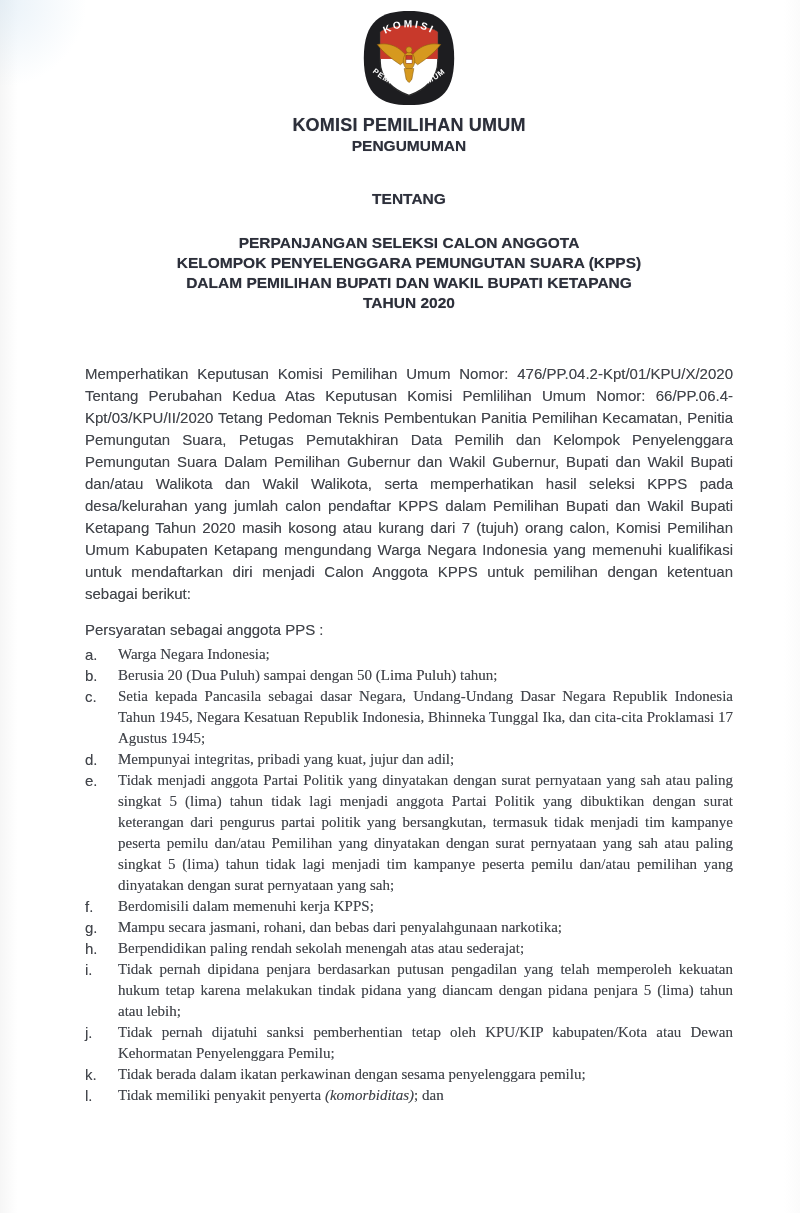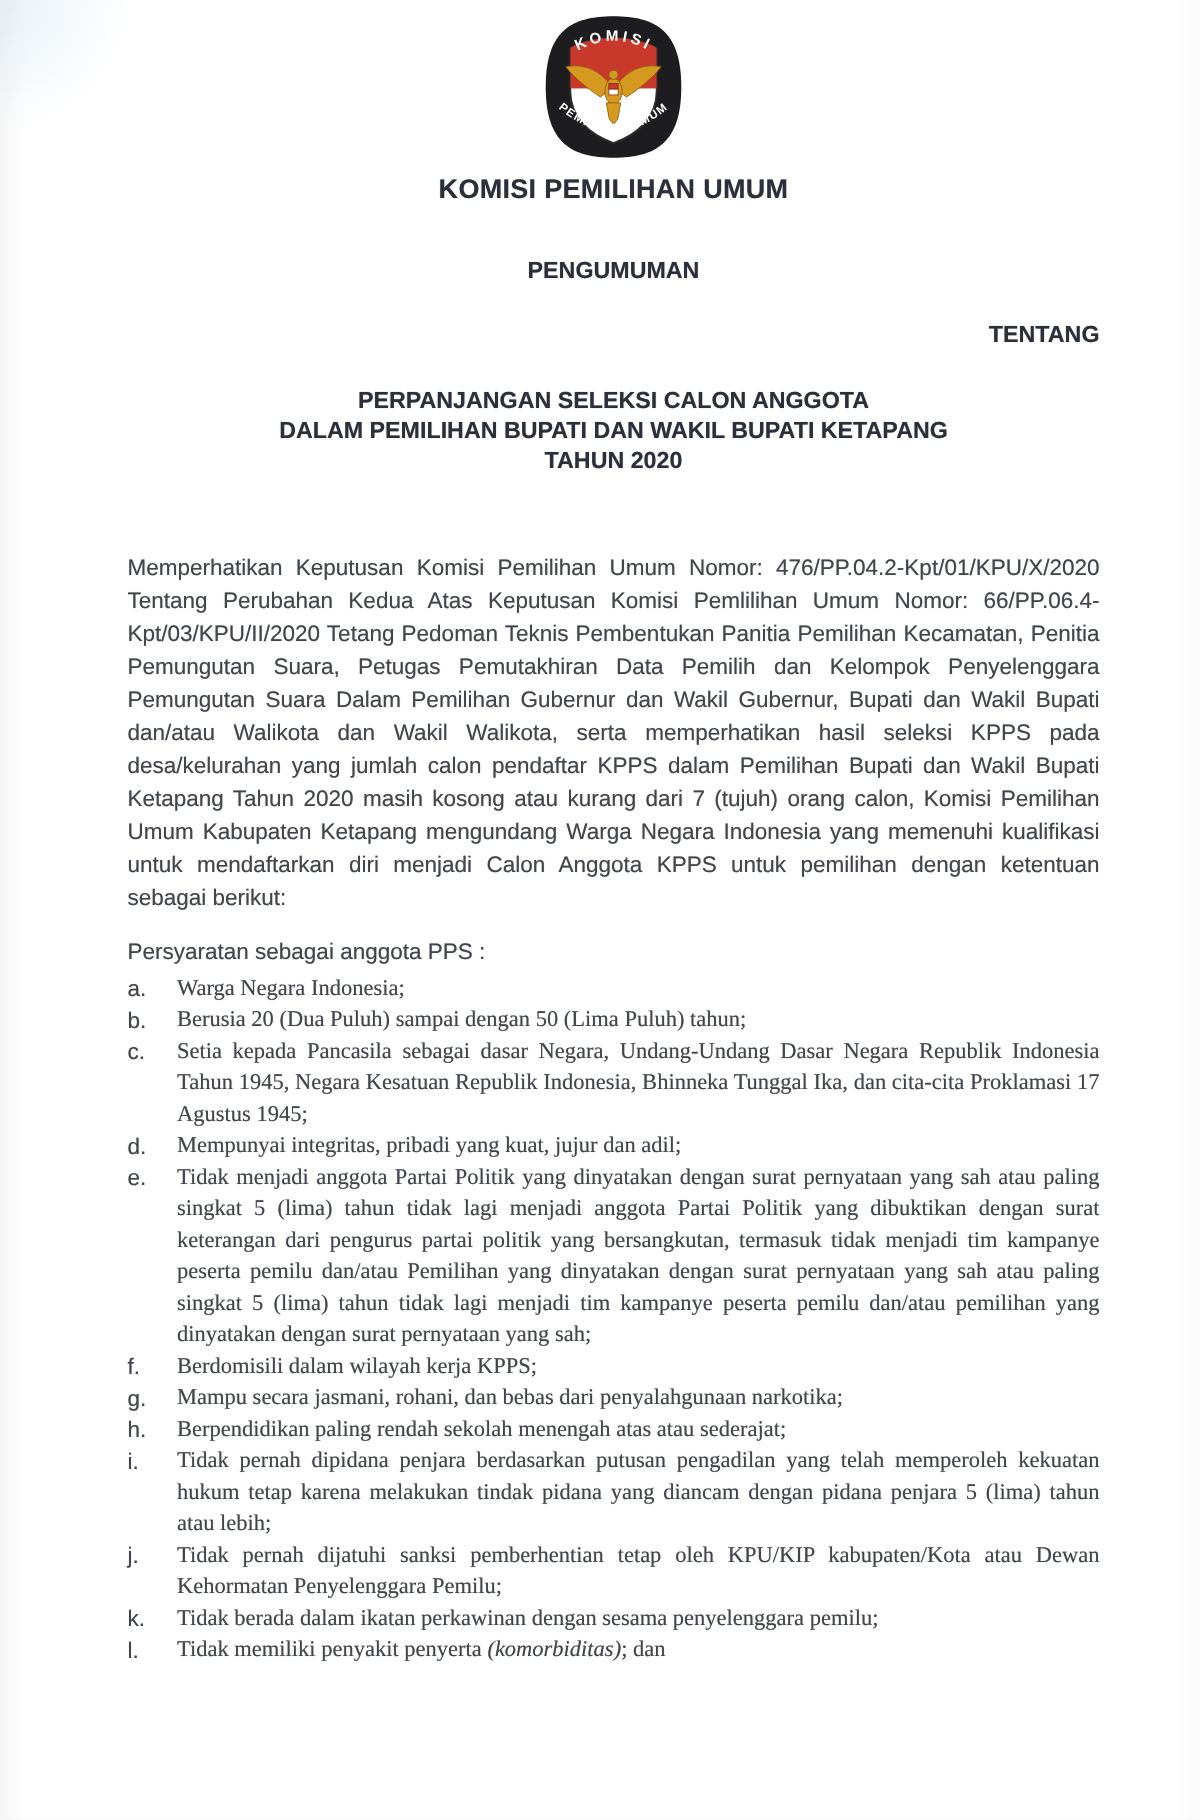--- a/index.html
+++ b/index.html
@@ -35,22 +35,22 @@
     text-shadow:0 0 .7px rgba(44,47,58,.55);
   }
   
   .title-block{
     text-align:center;
     font-weight:bold;
     color:#2c2f3a;
     text-shadow:0 0 .7px rgba(44,47,58,.55);
   }
   .t-line{ font-size:15.5px; line-height:21px; }
-  .doc-type-group{ margin-top:34px; }
-  .about-label{ margin-top:22px;text-align:right; }
+  .doc-type-group{ }
+  .about-label{ margin-top:32px; }
   .subject{ margin-top:24px; }
   .subject .t-line{ line-height:20px; }
   
   .body-text{
     font-size:15px;
     color:#42454b;
     text-shadow:0 0 .6px rgba(66,69,75,.5);
   }
   .opening{
     margin:50px 0 0 0;
@@ -128,20 +128,21 @@
       </div>
     </header>
 
     <section class="title-block">
       <div class="doc-type-group">
         <div class="t-line">PENGUMUMAN</div>
       </div>
       <div class="t-line about-label">TENTANG</div>
       <div class="subject">
         <div class="t-line">PERPANJANGAN SELEKSI CALON ANGGOTA</div>
+        <div class="t-line">KELOMPOK PENYELENGGARA PEMUNGUTAN SUARA (KPPS)</div>
         <div class="t-line">DALAM PEMILIHAN BUPATI DAN WAKIL BUPATI KETAPANG</div>
         <div class="t-line">TAHUN 2020</div>
       </div>
     </section>
 
     <section class="body-text">
       <p class="opening">Memperhatikan Keputusan Komisi Pemilihan Umum Nomor: 476/PP.04.2-Kpt/01/KPU/X/2020 Tentang Perubahan Kedua Atas Keputusan Komisi Pemlilihan Umum Nomor: 66/PP.06.4-Kpt/03/KPU/II/2020 Tetang Pedoman Teknis Pembentukan Panitia Pemilihan Kecamatan, Penitia Pemungutan Suara, Petugas Pemutakhiran Data Pemilih dan Kelompok Penyelenggara Pemungutan Suara Dalam Pemilihan Gubernur dan Wakil Gubernur, Bupati dan Wakil Bupati dan/atau Walikota dan Wakil Walikota, serta memperhatikan hasil seleksi KPPS pada desa/kelurahan yang jumlah calon pendaftar KPPS dalam Pemilihan Bupati dan Wakil Bupati Ketapang Tahun 2020 masih kosong atau kurang dari 7 (tujuh) orang calon, Komisi Pemilihan Umum Kabupaten Ketapang mengundang Warga Negara Indonesia yang memenuhi kualifikasi untuk mendaftarkan diri menjadi Calon Anggota KPPS untuk pemilihan dengan ketentuan sebagai berikut:</p>
       <p class="req-heading">Persyaratan sebagai anggota PPS :</p>
       <div class="req-list" id="requirements">
           <div class="req-row">
@@ -159,21 +160,21 @@
           <div class="req-row">
             <span class="req-label">d.</span>
             <span class="req-text"><span>Mempunyai integritas, pribadi yang kuat, jujur dan adil;</span></span>
           </div>
           <div class="req-row">
             <span class="req-label">e.</span>
             <span class="req-text"><span>Tidak menjadi anggota Partai Politik yang dinyatakan dengan surat pernyataan yang sah atau paling singkat 5 (lima) tahun tidak lagi menjadi anggota Partai Politik yang dibuktikan dengan surat keterangan dari pengurus partai politik yang bersangkutan, termasuk tidak menjadi tim kampanye peserta pemilu dan/atau Pemilihan yang dinyatakan dengan surat pernyataan yang sah atau paling singkat 5 (lima) tahun tidak lagi menjadi tim kampanye peserta pemilu dan/atau pemilihan yang dinyatakan dengan surat pernyataan yang sah;</span></span>
           </div>
           <div class="req-row">
             <span class="req-label">f.</span>
-            <span class="req-text"><span>Berdomisili dalam wilayah kerja KPPS;</span></span>
+            <span class="req-text"><span>Berdomisili dalam memenuhi kerja KPPS;</span></span>
           </div>
           <div class="req-row">
             <span class="req-label">g.</span>
             <span class="req-text"><span>Mampu secara jasmani, rohani, dan bebas dari penyalahgunaan narkotika;</span></span>
           </div>
           <div class="req-row">
             <span class="req-label">h.</span>
             <span class="req-text"><span>Berpendidikan paling rendah sekolah menengah atas atau sederajat;</span></span>
           </div>
           <div class="req-row">

